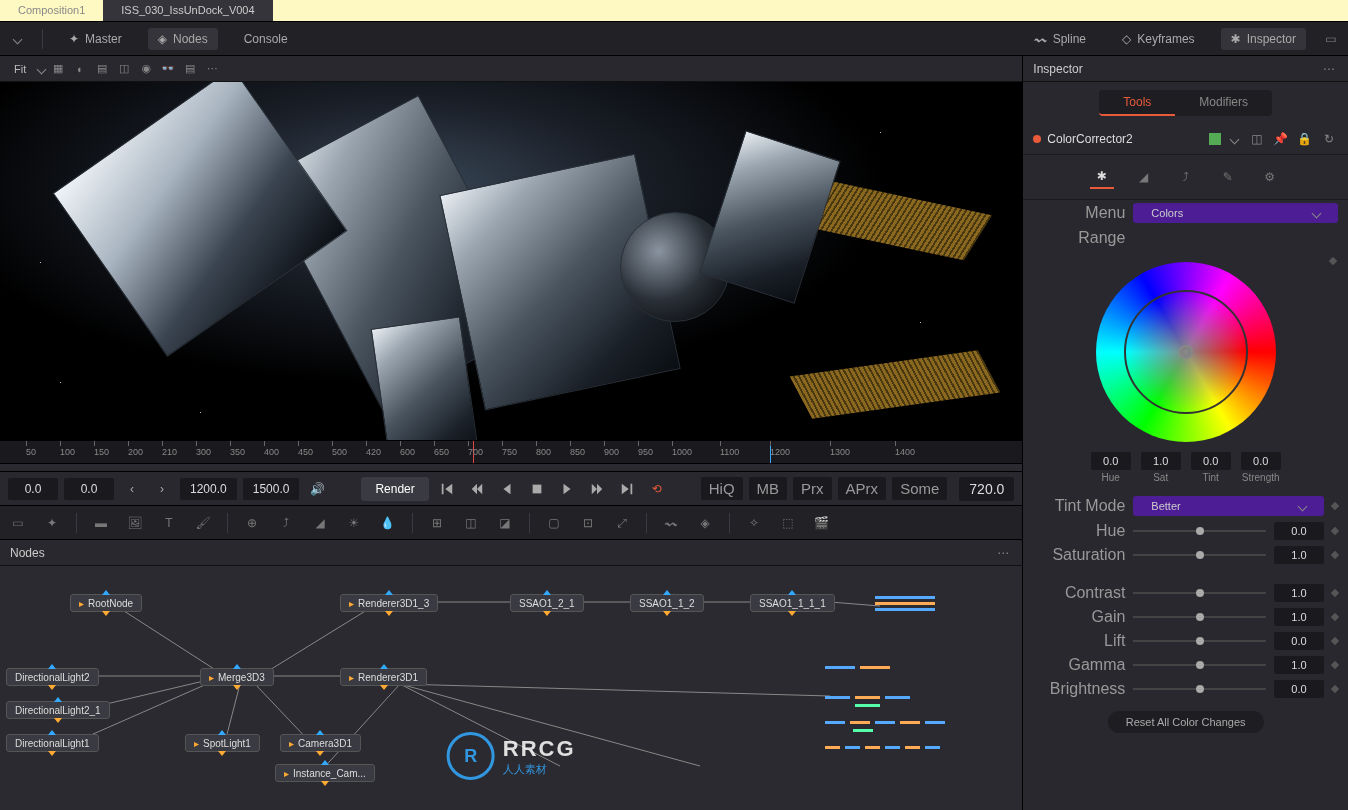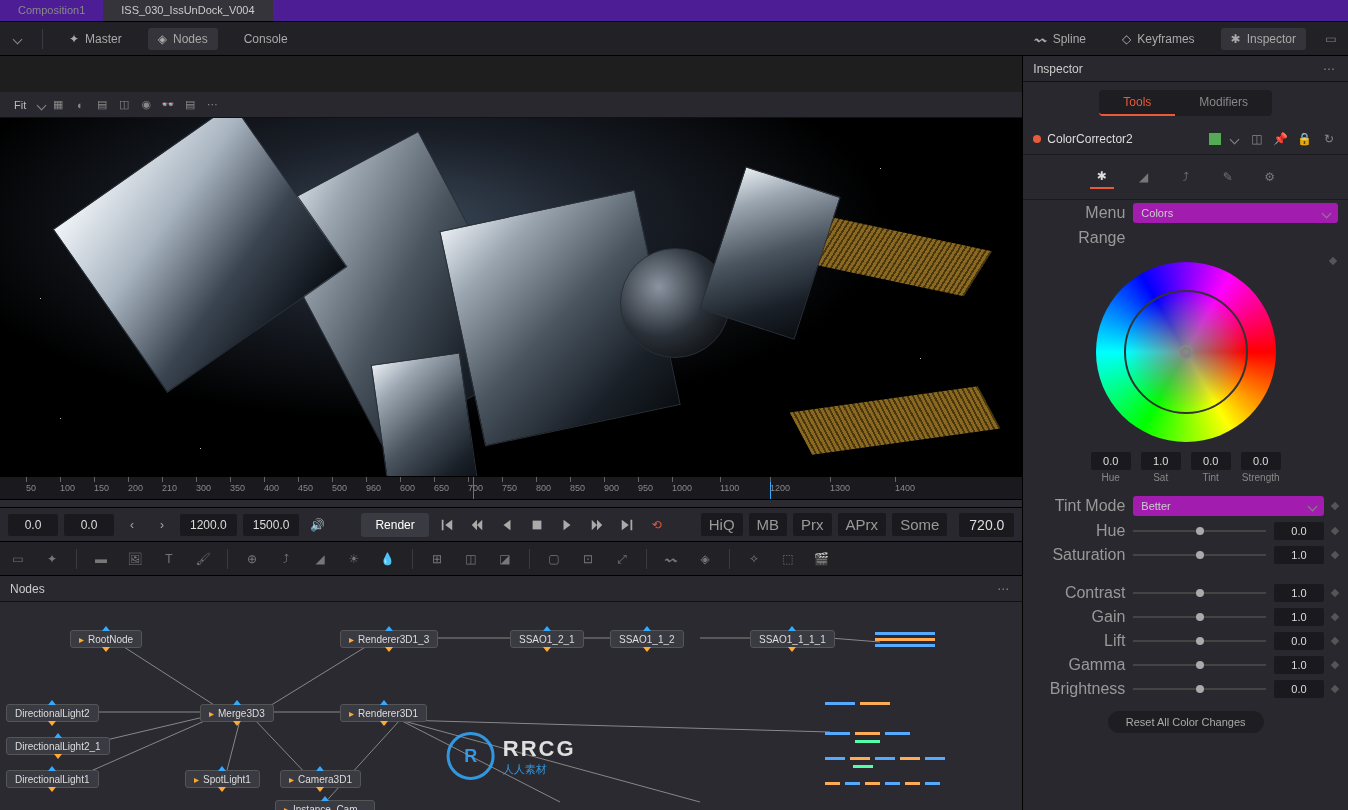--- a/index.html
+++ b/index.html
@@ -1,28 +1,28 @@
 <!DOCTYPE html>
 <html><head>
 <meta charset="utf-8">
 <style>
 * { margin: 0; padding: 0; box-sizing: border-box; font-family: -apple-system, BlinkMacSystemFont, "Segoe UI", Arial, sans-serif; }
 body { background: #1e1e1e; color: #bbb; font-size: 12px; overflow: hidden; width: 1348px; height: 810px; }
 
-.top-tabs { display: flex; background: #4c1d95; height: 22px; border-bottom: 1px solid #000; }
+.top-tabs { display: flex; background: #fef9c3; height: 22px; border-bottom: 1px solid #000; }
 .top-tab { padding: 4px 18px; color: #888; font-size: 11px; cursor: pointer; }
 .top-tab.active { background: #34343a; color: #ccc; }
 
 .top-bar { display: flex; align-items: center; background: #212126; height: 34px; border-bottom: 1px solid #000; padding: 0 8px; gap: 16px; }
 .top-bar-btn { display: flex; align-items: center; gap: 6px; padding: 4px 10px; color: #aaa; font-size: 12px; cursor: pointer; }
 .top-bar-btn.active { background: #34343a; border-radius: 3px; }
 .spacer { flex: 1; }
 
 .main { display: flex; height: calc(100% - 56px); }
-.left-panel { flex: 1; display: flex; flex-direction: column; background: #0c4a6e; margin-top: 36px; }
+.left-panel { flex: 1; display: flex; flex-direction: column; background: #0c4a6e; }
 .right-panel { width: 360px; background: #28282e; border-left: 1px solid #000; display: flex; flex-direction: column; overflow: hidden; }
 
 .viewer-bar { display: flex; align-items: center; height: 26px; background: #28282e; padding: 0 6px; gap: 4px; border-bottom: 1px solid #111; font-size: 11px; }
 .viewer-bar .path { flex: 1; text-align: center; color: #ccc; font-weight: 500; }
 .mini-icon { width: 18px; height: 18px; display: inline-flex; align-items: center; justify-content: center; color: #888; cursor: pointer; }
 
 .viewer { height: 358px; background: #000; position: relative; overflow: hidden; }
 .viewer-img { width: 100%; height: 100%; background: radial-gradient(ellipse at 40% 30%, #3a4858 0%, #1a1f28 25%, #000 55%); position: relative; }
 .cyl { position: absolute; background: linear-gradient(145deg, #e8edf2 0%, #9aa5b0 20%, #4a5560 50%, #1a2028 80%, #0a0e12 100%); border: 1px solid #2a3038; }
 .panel-solar { position: absolute; background: repeating-linear-gradient(90deg, #8a6820 0px, #8a6820 3px, #4a3810 3px, #4a3810 5px); }
@@ -66,21 +66,21 @@
 .node-dot { width: 8px; height: 8px; border-radius: 50%; background: #e85a3a; }
 .node-title-text { flex: 1; font-size: 12px; color: #ddd; }
 .sq { width: 12px; height: 12px; background: #5a5; display: inline-block; }
 
 .icon-tabs { display: flex; justify-content: center; gap: 18px; padding: 10px; border-bottom: 1px solid #1a1a1e; }
 .icon-tab { width: 24px; height: 24px; display: flex; align-items: center; justify-content: center; color: #777; cursor: pointer; }
 .icon-tab.active { color: #ddd; border-bottom: 2px solid #e85a3a; }
 
 .prop-row { display: flex; align-items: center; padding: 3px 10px; gap: 8px; }
 .prop-label { width: 92px; text-align: right; font-size: 16px; color: #999; }
-.prop-select { flex: 1; background: #a21caf; padding: 4px 8px; border-radius: 3px; font-size: 11px; color: #ccc; display: flex; justify-content: space-between; align-items: center; cursor: pointer; }
+.prop-select { flex: 1; background: #4c1d95; padding: 4px 18px; border-radius: 3px; font-size: 11px; color: #ccc; display: flex; justify-content: space-between; align-items: center; cursor: pointer; }
 .prop-slider { flex: 1; display: flex; align-items: center; gap: 6px; }
 .slider-track { flex: 1; height: 2px; background: #444; position: relative; cursor: pointer; }
 .slider-thumb { position: absolute; width: 8px; height: 8px; background: #aaa; border-radius: 50%; top: -3px; transform: translateX(-50%); }
 .prop-val { width: 50px; background: #1a1a1e; padding: 3px 6px; text-align: center; font-size: 11px; color: #ddd; border-radius: 2px; }
 .key-dot { width: 6px; height: 6px; transform: rotate(45deg); background: #555; cursor: pointer; }
 
 .color-wheel-wrap { display: flex; justify-content: center; padding: 12px 0 6px; position: relative; }
 .color-wheel { width: 180px; height: 180px; border-radius: 50%; background: conic-gradient(from 90deg, #f00, #ff0, #0f0, #0ff, #00f, #f0f, #f00); position: relative; }
 .color-wheel::after { content: ""; position: absolute; inset: 28px; border-radius: 50%; background: radial-gradient(circle, #888 0%, transparent 70%); border: 2px solid #333; }
 .wheel-center { position: absolute; top: 50%; left: 50%; width: 14px; height: 14px; border-radius: 50%; background: #222; border: 2px solid #888; transform: translate(-50%, -50%); display: flex; align-items: center; justify-content: center; font-size: 7px; color: #aaa; }
@@ -183,21 +183,21 @@
       <span class="ruler-tick" style="left:26px">50</span>
       <span class="ruler-tick" style="left:60px">100</span>
       <span class="ruler-tick" style="left:94px">150</span>
       <span class="ruler-tick" style="left:128px">200</span>
       <span class="ruler-tick" style="left:162px">210</span>
       <span class="ruler-tick" style="left:196px">300</span>
       <span class="ruler-tick" style="left:230px">350</span>
       <span class="ruler-tick" style="left:264px">400</span>
       <span class="ruler-tick" style="left:298px">450</span>
       <span class="ruler-tick" style="left:332px">500</span>
-      <span class="ruler-tick" style="left:366px">960</span>
+      <span class="ruler-tick" style="left:366px">420</span>
       <span class="ruler-tick" style="left:400px">600</span>
       <span class="ruler-tick" style="left:434px">650</span>
       <span class="ruler-tick" style="left:468px">700</span>
       <span class="ruler-tick" style="left:502px">750</span>
       <span class="ruler-tick" style="left:536px">800</span>
       <span class="ruler-tick" style="left:570px">850</span>
       <span class="ruler-tick" style="left:604px">900</span>
       <span class="ruler-tick" style="left:638px">950</span>
       <span class="ruler-tick" style="left:672px">1000</span>
       <span class="ruler-tick" style="left:720px">1100</span>
@@ -351,21 +351,21 @@
           <span style="color:#fa3;">▸</span>
           <span>Camera3D1</span>
         </div>
       <div class="node" style="left:275px; top:198px;">
           <span style="color:#fa3;">▸</span>
           <span>Instance_Cam...</span>
         </div>
       <div class="node" style="left:510px; top:28px;">
           <span>SSAO1_2_1</span>
         </div>
-      <div class="node" style="left:610px; top:28px;">
+      <div class="node" style="left:630px; top:28px;">
           <span>SSAO1_1_2</span>
         </div>
       <div class="node" style="left:750px; top:28px;">
           <span>SSAO1_1_1_1</span>
         </div>
 
       <div style="position:absolute; left:825px; top:30px; width:140px; height:180px;">
         <div class="mini-node" style="left:50px;top:0;background:#5af;width:60px;"></div>
         <div class="mini-node" style="left:50px;top:6px;background:#fa5;width:60px;"></div>
         <div class="mini-node" style="left:50px;top:12px;background:#5af;width:60px;"></div>

